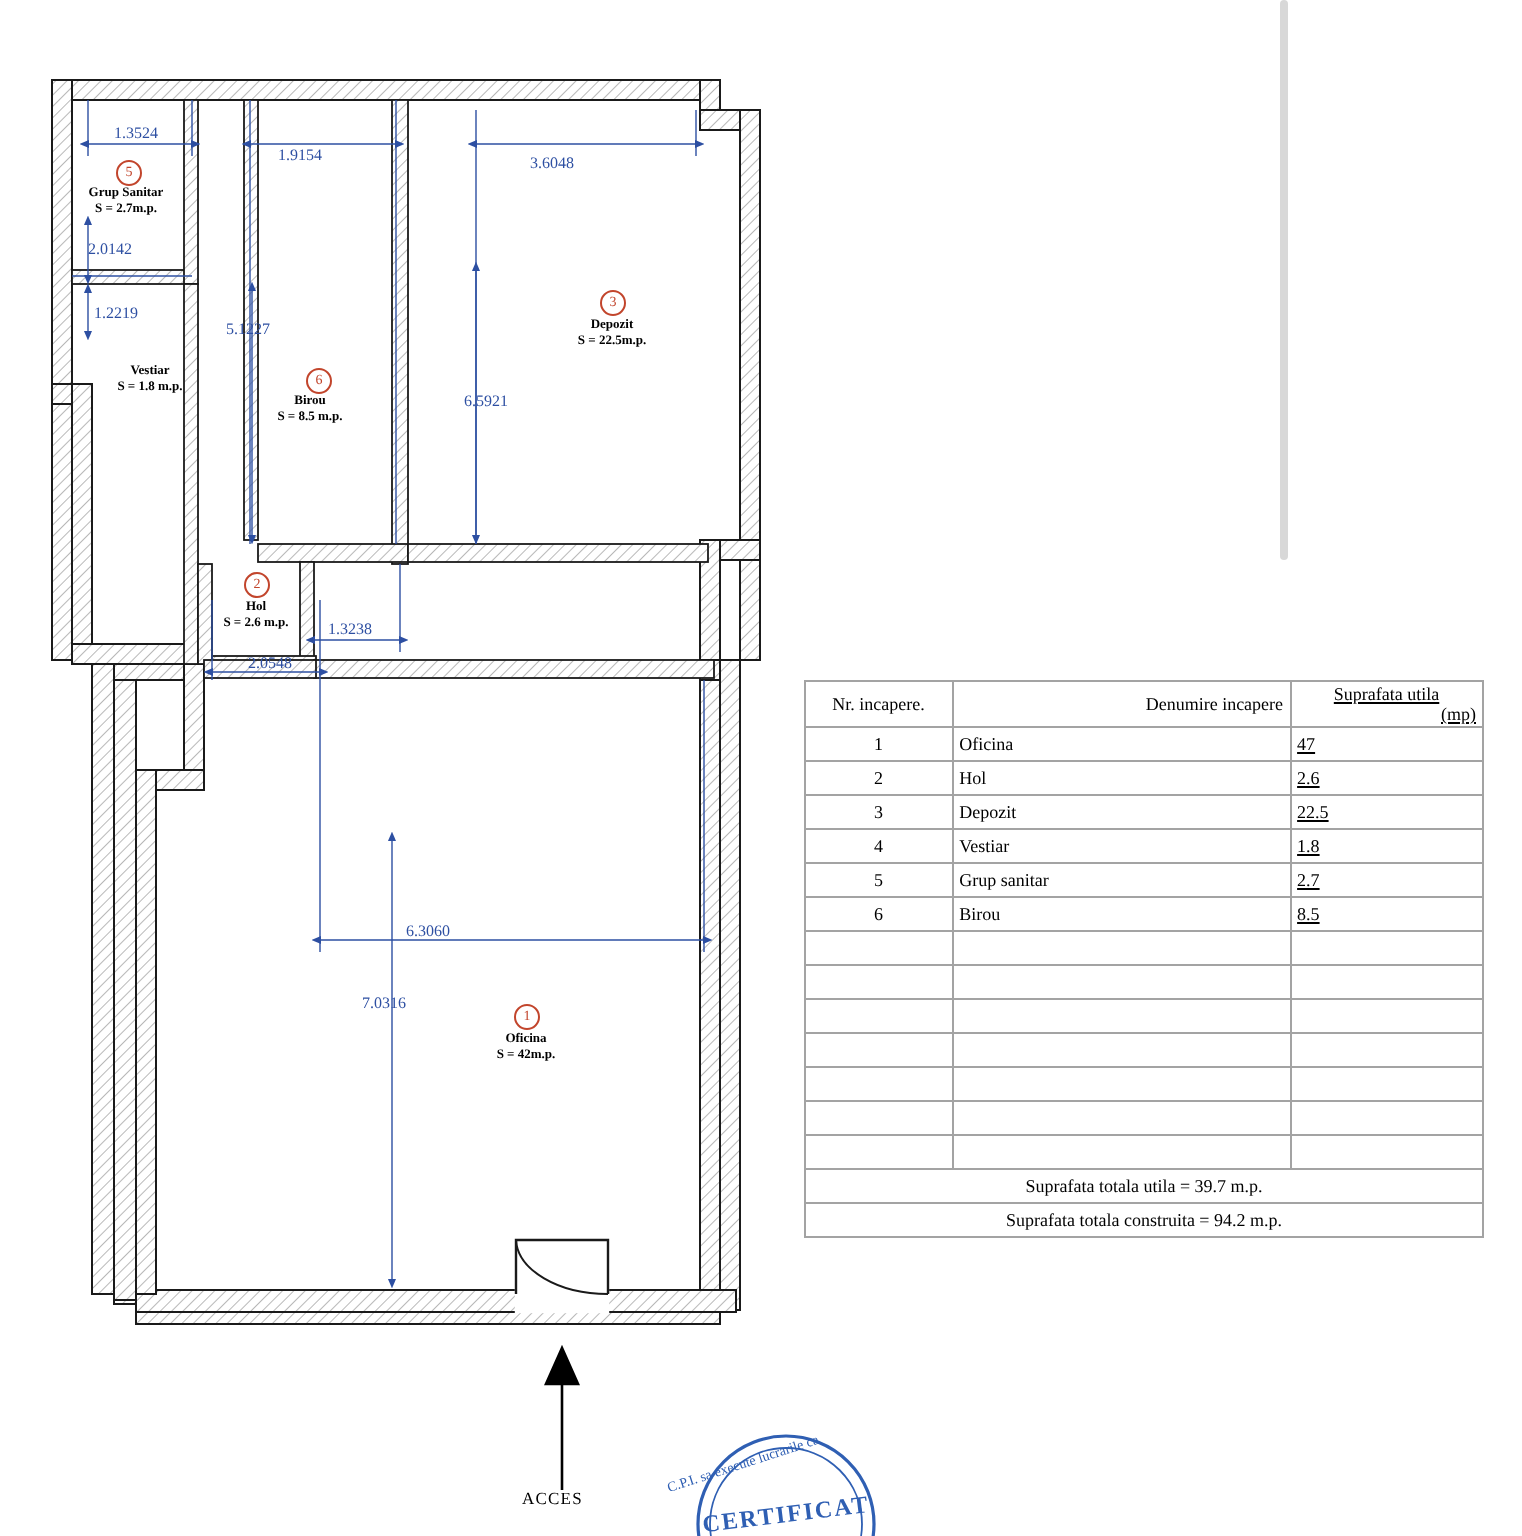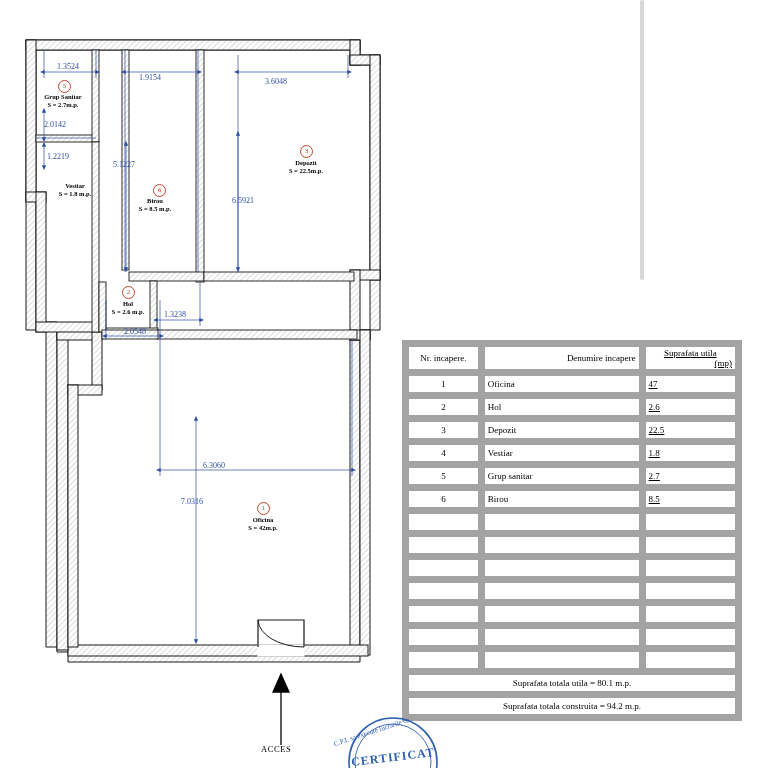--- a/index.html
+++ b/index.html
@@ -80,21 +80,21 @@
     width: 340px;
   }
   table.rooms {
     border-collapse: collapse;
     width: 340px;
     font-family: "Liberation Serif", serif;
     font-size: 9px;
     color: #000;
   }
   table.rooms td, table.rooms th {
-    border: 7px solid #a3a3a3;
+    border: 1px solid #a3a3a3;
     padding: 1px 3px;
     height: 14px;
     font-weight: normal;
   }
   .c-nr { width: 70px; text-align: center; }
   .c-den { width: 175px; text-align: left; padding-left: 8px; }
   .c-sup { width: 95px; text-align: left; padding-left: 7px; text-decoration: underline; }
   .hdr td { text-align: center; height: 20px; vertical-align: middle; }
   .hdr .c-den { text-align: right; padding-left: 0; }
   .blank td { height: 14px; }
@@ -396,21 +396,21 @@
           </tr>
 
 
         <tr class="blank">
             <td class="c-nr"></td>
             <td class="c-den"></td>
             <td class="c-sup"></td>
           </tr>
 
         <tr class="total-sum">
-          <td colspan="3">Suprafata totala utila = 80.1 m.p.</td>
+          <td colspan="3">Suprafata totala utila = 39.7 m.p.</td>
         </tr>
         <tr class="total-sum">
           <td colspan="3">Suprafata totala construita =  94.2 m.p.</td>
         </tr>
       </tbody>
     </table>
   </div>
 
   <div class="stamp">
     <svg width="150" height="70" viewBox="0 0 150 70">

